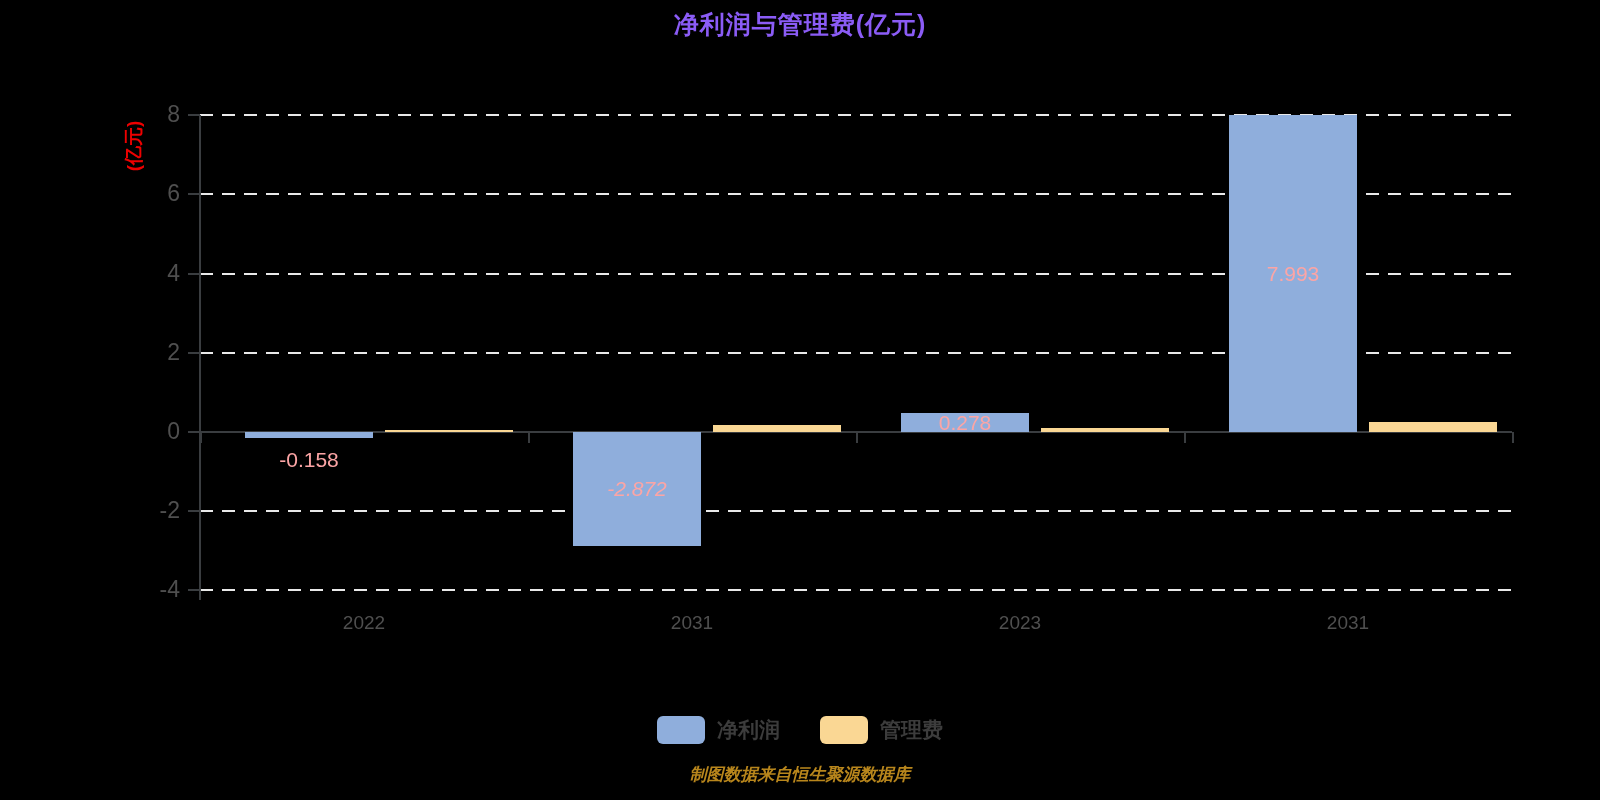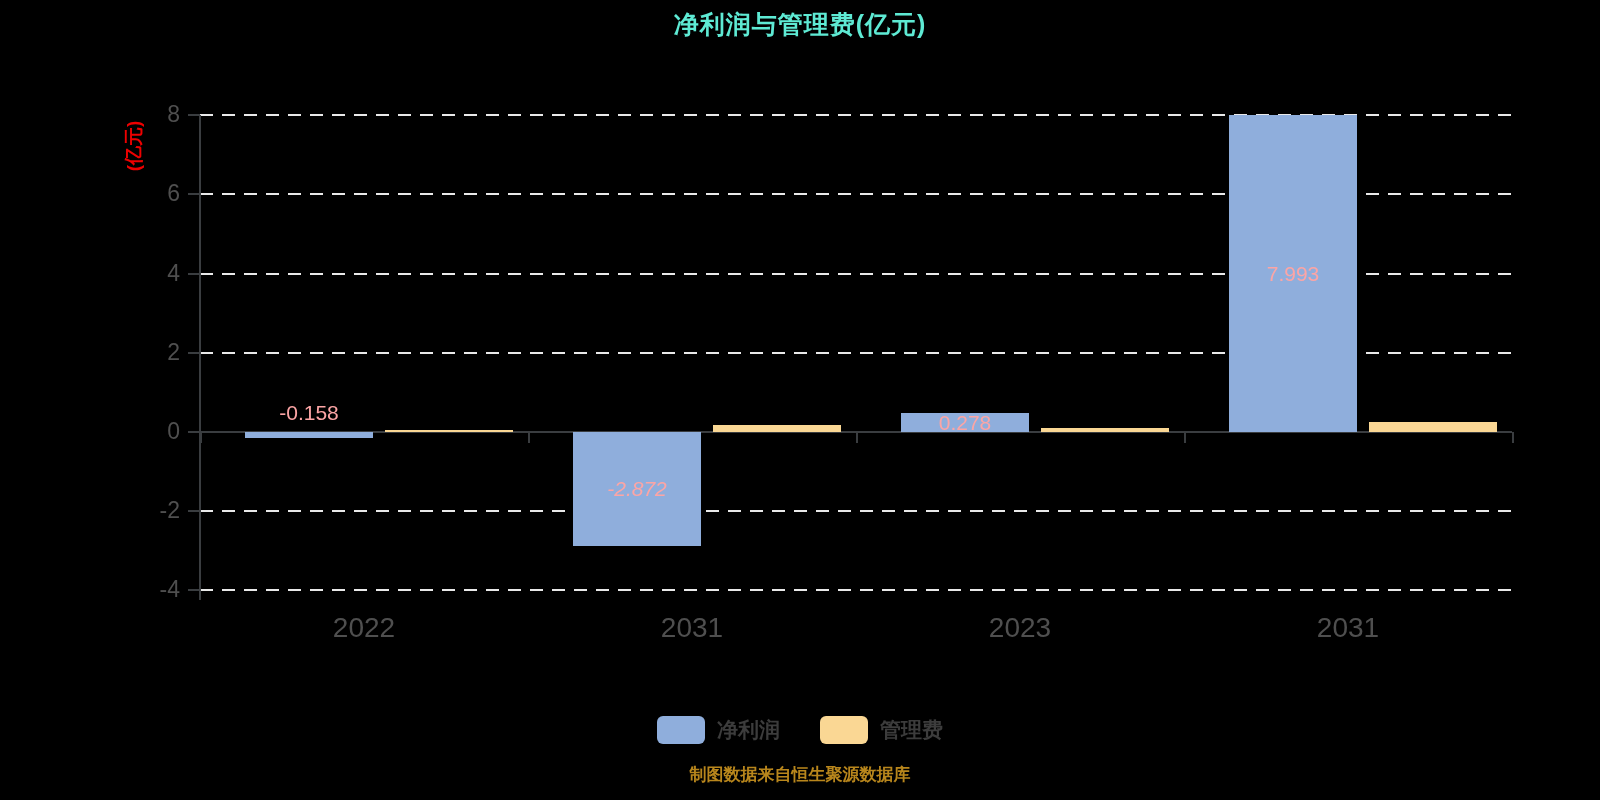--- a/index.html
+++ b/index.html
@@ -1,41 +1,41 @@
 <!DOCTYPE html>
 <html><head>
 <meta charset="utf-8">
 <style>
   html,body{margin:0;padding:0;background:#000;}
   #stage{position:relative;width:1600px;height:800px;background:#000;overflow:hidden;
          font-family:"Liberation Sans","DejaVu Sans",sans-serif;}
   .title{position:absolute;top:8px;left:0;width:100%;text-align:center;
-         font-size:25px;font-weight:bold;color:#5eead4;letter-spacing:1px;}
+         font-size:25px;font-weight:bold;color:#8b5cf6;letter-spacing:1px;}
   .yname{position:absolute;left:88px;top:100px;width:92px;height:92px;
          display:flex;align-items:center;justify-content:center;
          transform:rotate(-90deg);color:#ee0000;font-size:19px;font-weight:bold;}
   .gridline{position:absolute;height:2px;
             background:repeating-linear-gradient(90deg,#e9e9e9 0 13px,transparent 13px 22px);}
   .axisline{position:absolute;background:#3a3d40;}
   .ytick{position:absolute;width:2px;height:12px;background:#3a3d40;}
   .ylabel{position:absolute;width:60px;text-align:right;color:#4f4f4f;
           font-size:23px;line-height:23px;}
   .xtick{position:absolute;width:2px;height:11px;background:#3a3d40;}
   .xlabel{position:absolute;width:120px;text-align:center;color:#4f4f4f;
-          font-size:28px;}
+          font-size:19px;}
   .bar{position:absolute;}
   .barlabel{position:absolute;width:160px;text-align:center;color:#fca5a5;
             font-size:21px;line-height:21px;}
   .legend{position:absolute;top:716px;left:0;width:100%;display:flex;
           justify-content:center;gap:40px;align-items:center;}
   .legend-item{display:flex;align-items:flex-start;gap:12px;cursor:pointer;}
   .swatch{width:48px;height:28px;border-radius:6px;}
   .legend-text{font-size:21px;color:#3c3c3c;font-weight:bold;}
   .caption{position:absolute;top:763px;left:0;width:100%;text-align:center;
-           font-size:17px;font-weight:bold;color:#b8861c;}
+           font-size:17px;font-weight:bold;color:#b8861c;font-style:italic;}
 </style>
 </head>
 <body>
 
 <div id="stage">
   <div class="title">净利润与管理费(亿元)</div>
   <div class="yname">(亿元)</div>
   <div id="plot">
       <div class="gridline" style="left: 200px; top: 114.2px; width: 1312px;"></div>
       <div class="ytick" style="left: 188px; top: 114.2px; width: 12px; height: 2px;"></div>
@@ -62,21 +62,21 @@
       <div class="xtick" style="left: 200px; top: 432px;"></div>
       <div class="xlabel" style="left: 304px; top: 612px;">2022</div>
       <div class="xtick" style="left: 528px; top: 432px;"></div>
       <div class="xlabel" style="left: 632px; top: 612px;">2031</div>
       <div class="xtick" style="left: 856px; top: 432px;"></div>
       <div class="xlabel" style="left: 960px; top: 612px;">2023</div>
       <div class="xtick" style="left: 1184px; top: 432px;"></div>
       <div class="xlabel" style="left: 1288px; top: 612px;">2031</div>
       <div class="xtick" style="left: 1512px; top: 432px;"></div>
       <div class="bar" style="left: 245px; top: 432px; width: 128px; height: 6.2568px; background: rgb(143, 174, 220);"></div>
-      <div class="barlabel" style="left: 229px; top: 402px;">-0.158</div>
+      <div class="barlabel" style="left: 229px; top: 449px;">-0.158</div>
       <div class="bar" style="left: 573px; top: 432px; width: 128px; height: 113.731px; background: rgb(143, 174, 220);"></div>
       <div class="barlabel" style="left: 557px; top: 477.866px; font-style: italic;">-2.872</div>
       <div class="bar" style="left: 901px; top: 413.467px; width: 128px; height: 18.5328px; background: rgb(143, 174, 220);"></div>
       <div class="barlabel" style="left: 885px; top: 411.734px;">0.278</div>
       <div class="bar" style="left: 1229px; top: 115.477px; width: 128px; height: 316.523px; background: rgb(143, 174, 220);"></div>
       <div class="barlabel" style="left: 1213px; top: 262.739px;">7.993</div>
       <div class="bar" style="left: 385px; top: 430px; width: 128px; height: 2px; background: rgb(250, 215, 148);"></div>
       <div class="bar" style="left: 713px; top: 425.268px; width: 128px; height: 6.732px; background: rgb(250, 215, 148);"></div>
       <div class="bar" style="left: 1041px; top: 428.04px; width: 128px; height: 3.96px; background: rgb(250, 215, 148);"></div>
       <div class="bar" style="left: 1369px; top: 422.1px; width: 128px; height: 9.9px; background: rgb(250, 215, 148);"></div>

